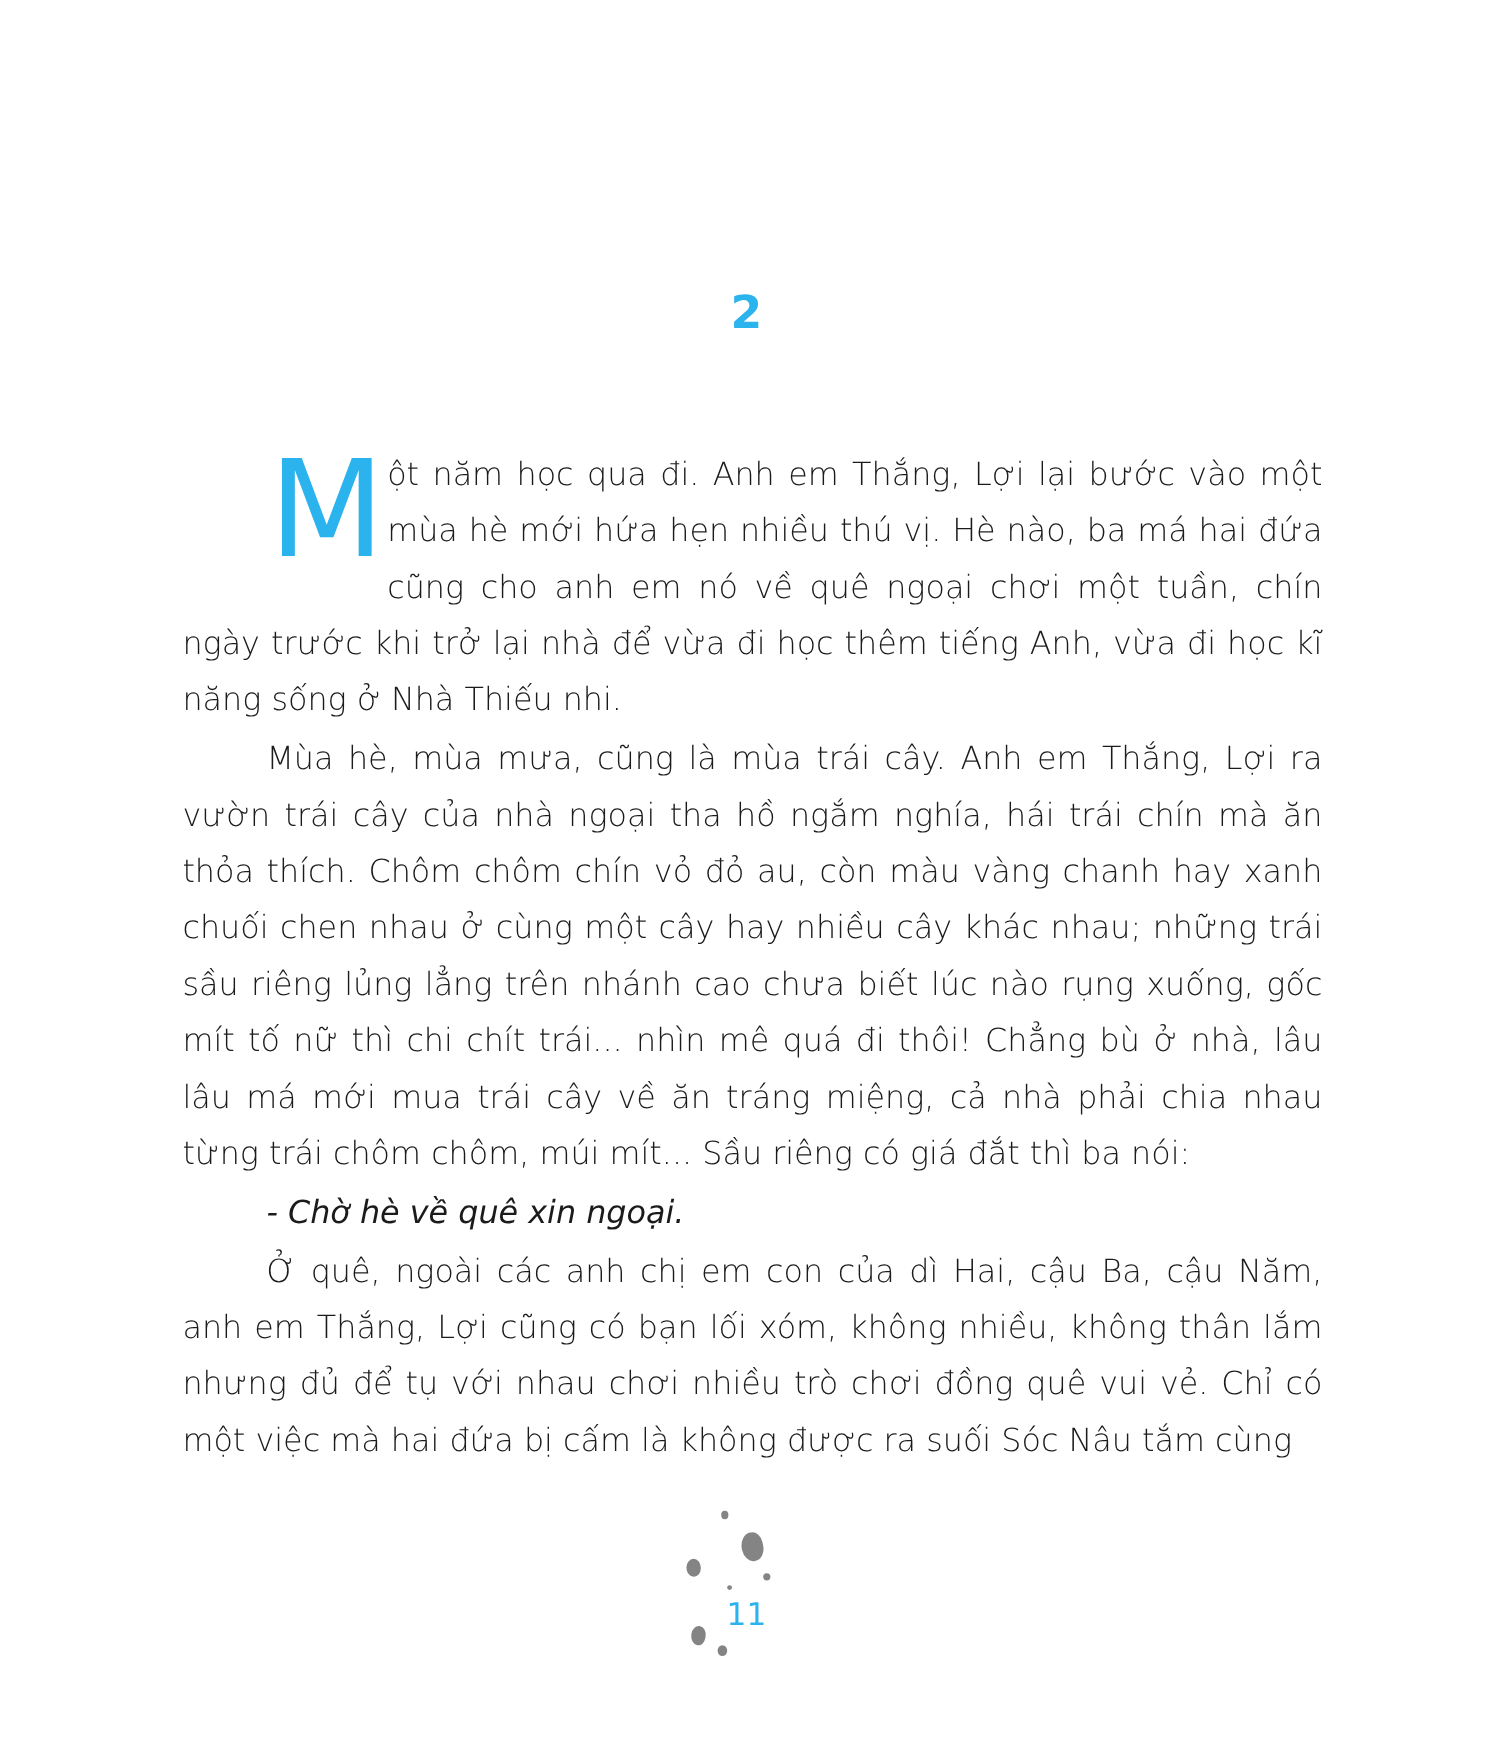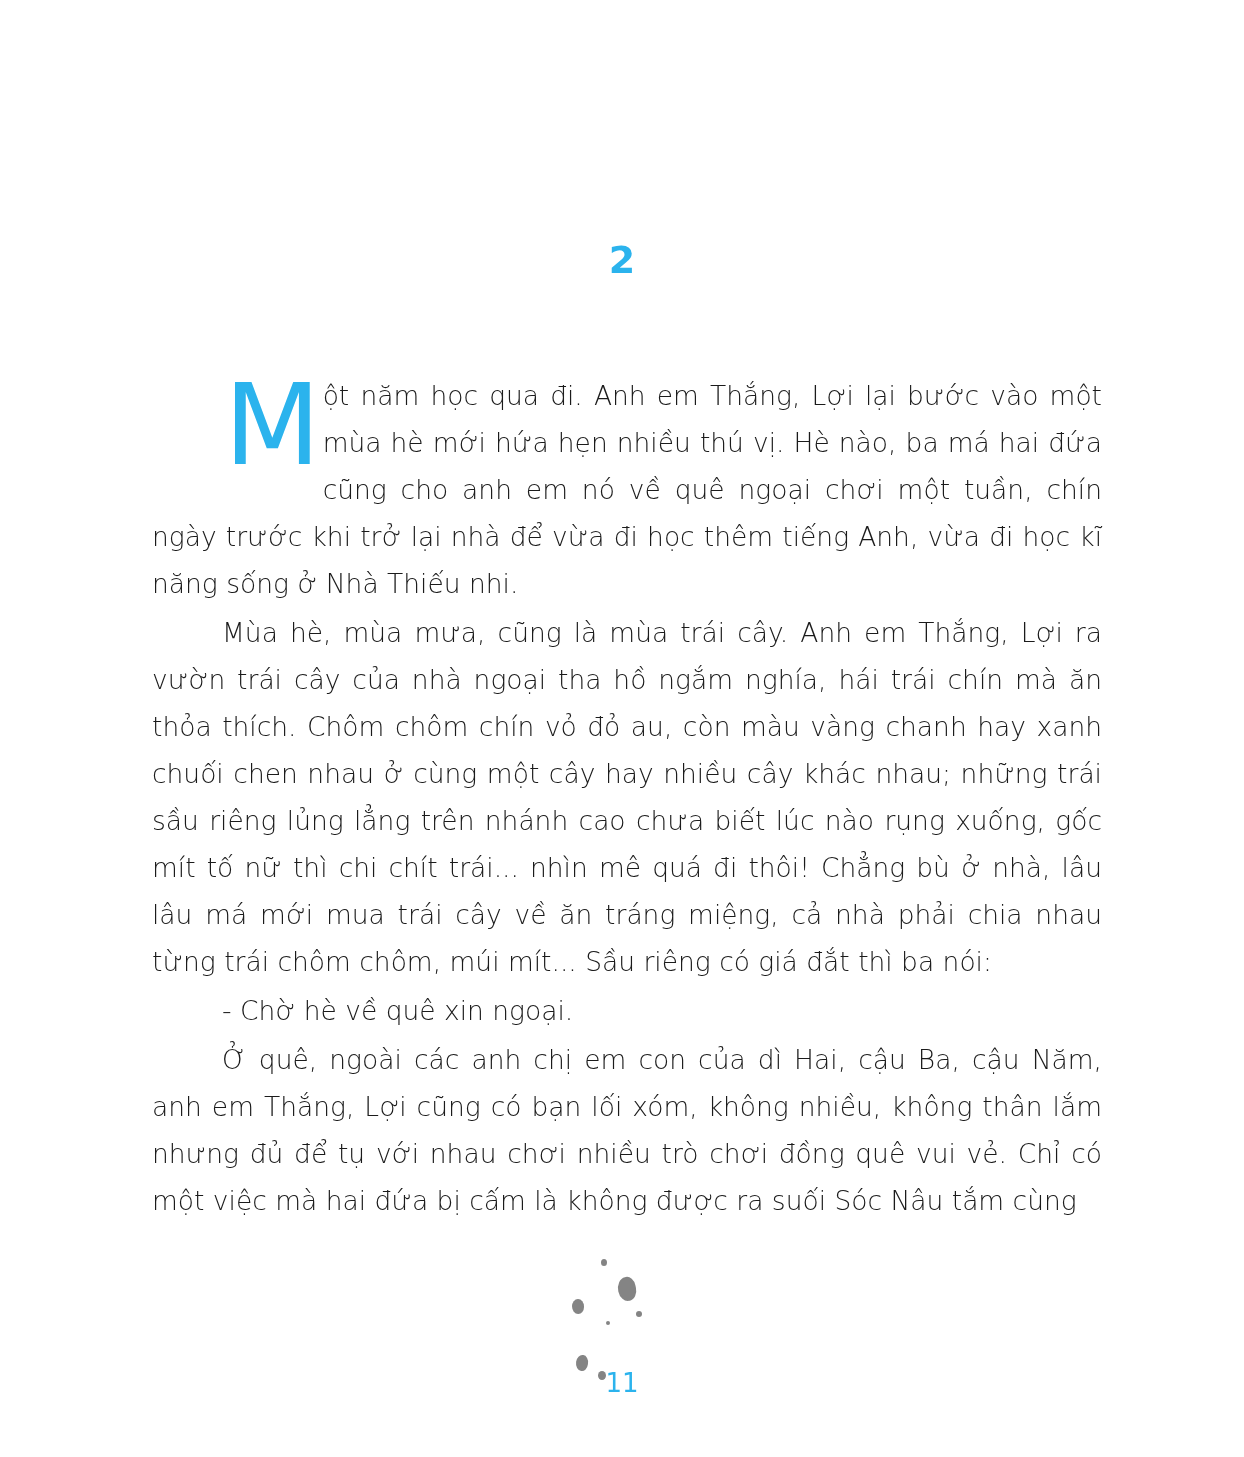--- a/index.html
+++ b/index.html
@@ -69,20 +69,21 @@
     font-family: "DejaVu Sans", sans-serif;
     font-size: 112px;
     line-height: 0.82;
     font-weight: 500;
     margin: 8px 4px 0 72px;
     letter-spacing: -2px;
   }
 
   .body-text p.dialogue {
     text-indent: 70px;
+    font-style: italic;
   }
 
   
   .footer {
     position: absolute;
     left: 0;
     bottom: 58px;
     width: 1244px;
     height: 140px;
   }
@@ -90,21 +91,20 @@
   .page-number {
     position: absolute;
     left: 0;
     top: 72px;
     width: 1244px;
     text-align: center;
     color: #2bb3ed;
     font-size: 26px;
     font-family: "DejaVu Sans", sans-serif;
     font-weight: 500;
-    margin-top: 37px;
   }
 
   .splat {
     position: absolute;
     background: #6e6e6e;
     border-radius: 50%;
     opacity: 0.85;
   }
   .splat.s1 { left: 601px; top: 0px;   width: 6px;  height: 7px; }
   .splat.s2 { left: 618px; top: 18px;  width: 18px; height: 24px; border-radius: 55% 45% 50% 50%; transform: rotate(-12deg); }

